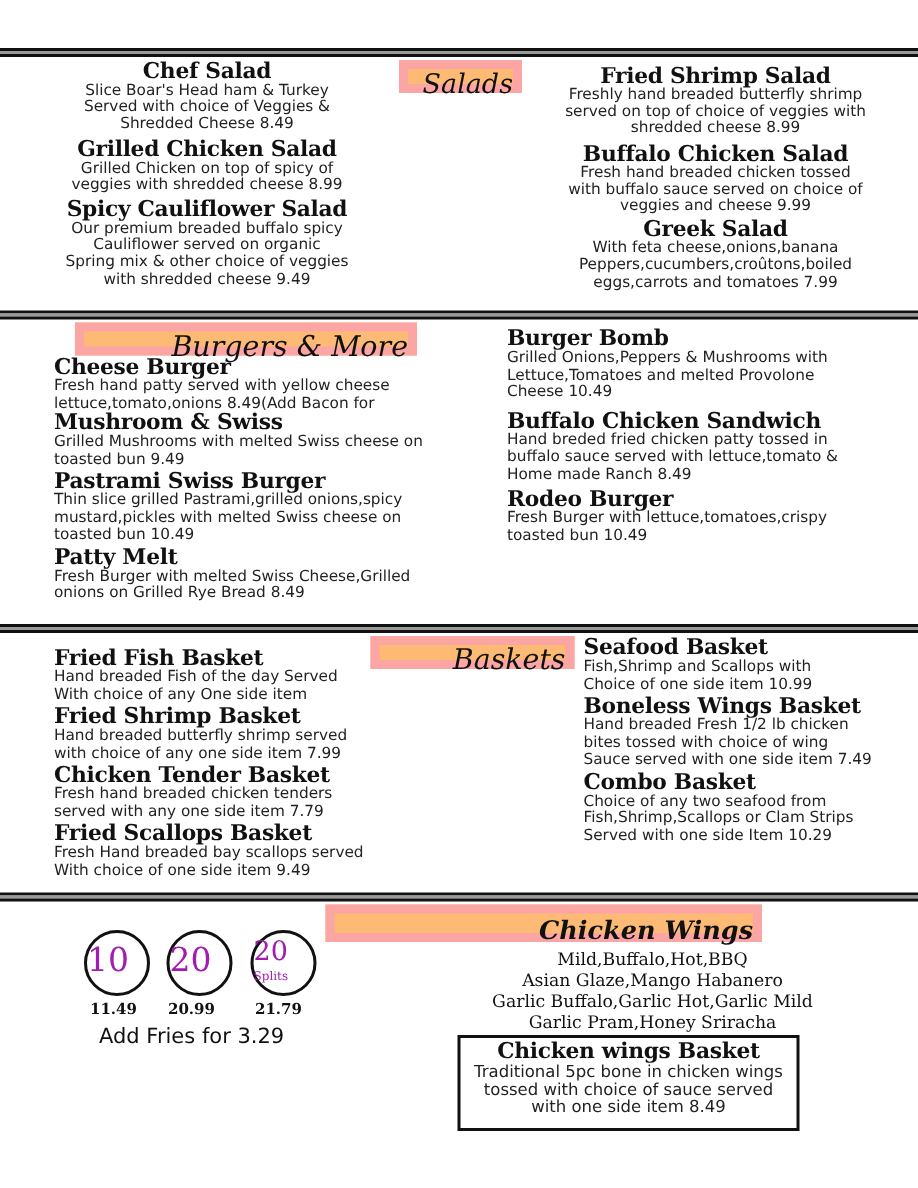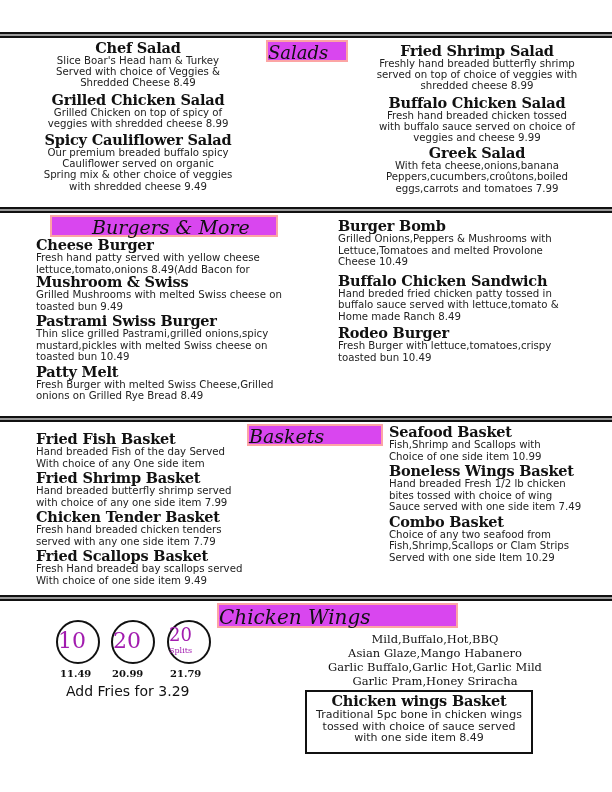--- a/index.html
+++ b/index.html
@@ -5,23 +5,23 @@
   * { box-sizing: border-box; margin: 0; padding: 0; }
   html, body { width: 612px; height: 792px; background: #ffffff; overflow: hidden; }
   body { position: relative; font-family: "DejaVu Sans", sans-serif; color: #111; }
 
   .rule { position: absolute; left: 0; width: 612px; height: 6px; }
   .rule .l1 { height: 2px; background: #111; }
   .rule .l2 { height: 2px; background: #9a9a9a; }
   .rule .l3 { height: 2px; background: #111; }
 
   .section-title {
-    position: absolute; border: 2px solid #fca5a5; background: #d946ef;
+    position: absolute; border: 6px solid #fca5a5; background: #fdba74;
     font-family: "DejaVu Serif", serif; font-style: italic;
-    text-align: left; color: #111; white-space: nowrap;
+    text-align: right; color: #111; white-space: nowrap;
   }
 
   .col { position: absolute; }
   .item-name {
     font-family: "DejaVu Serif", serif; font-weight: bold; color: #111;
     white-space: nowrap; letter-spacing: -0.2px;
   }
   .item-desc { font-family: "DejaVu Sans", sans-serif; color: #222; }
   .center { text-align: center; }
 
@@ -204,21 +204,21 @@
     <div class="item-desc">Sauce served with one side item 7.49</div>
   </div>
   <div style="margin-top:2px">
     <div class="item-name">Combo Basket</div>
     <div class="item-desc">Choice of any two seafood from</div>
     <div class="item-desc">Fish,Shrimp,Scallops or Clam Strips</div>
     <div class="item-desc">Served with one side Item 10.29</div>
   </div>
 </div>
 
-<div class="section-title" style="left:217px;top:603px;width:241px;height:25px;font-size:20px;line-height:24px;">Chicken Wings</div>
+<div class="section-title" style="left:217px;top:603px;width:291px;height:25px;font-size:17px;line-height:24px;font-weight:bold;">Chicken Wings</div>
 
 <div class="circle" style="left:56px;top:620px;">
   <span class="num">10</span>
 </div>
 <div class="circle" style="left:111px;top:620px;">
   <span class="num">20</span>
 </div>
 <div class="circle split" style="left:167px;top:620px;">
   <span class="num">20</span>
   <span class="sub">Splits</span>

